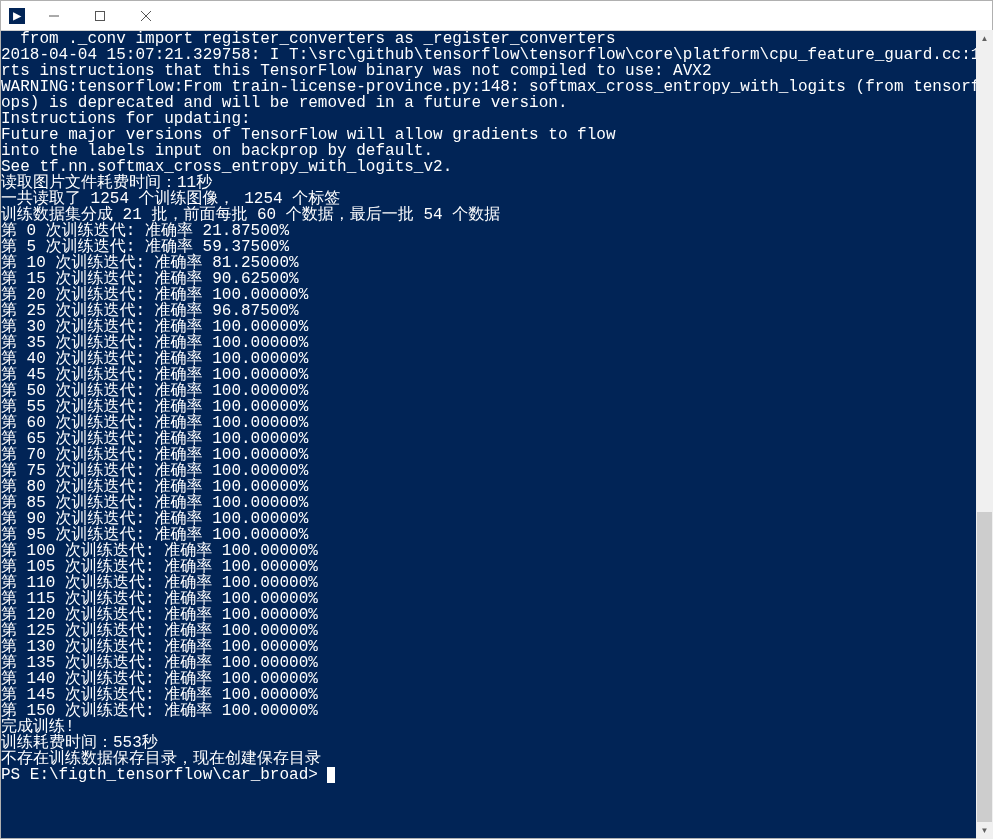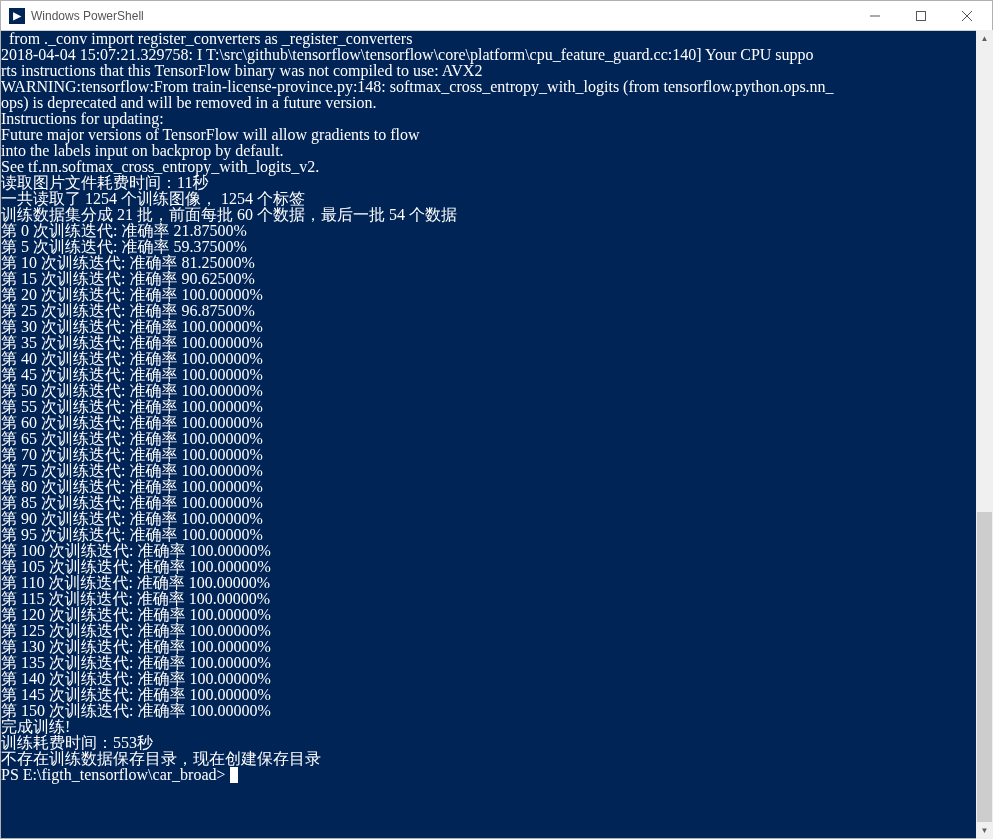--- a/index.html
+++ b/index.html
@@ -63,21 +63,21 @@
       cursor: pointer;
     }
     .title-btn svg {
       width: 10px;
       height: 10px;
     }
     .terminal {
       flex: 1;
       background: #012456;
       color: #ffffff;
-      font-family: Liberation Serif, serif;
+      font-family: Liberation Mono, monospace;
       font-size: 16px;
       line-height: 16px;
       padding: 0;
       white-space: pre;
       overflow: hidden;
       position: relative;
     }
     .terminal-line {
       white-space: pre;
     }
@@ -122,21 +122,20 @@
       top: 60%;
       height: 40%;
     }
   </style>
 </head>
 <body>
 
 <div class="window">
   <div class="title-bar">
     <div class="title-icon">▶</div>
-    <div class="title-text">Windows PowerShell</div>
     <div class="title-controls">
       <div class="title-btn">
         <svg viewBox="0 0 10 10">
             <line x1="0" y1="5" x2="10" y2="5" stroke="currentColor" stroke-width="1"></line>
           </svg>
       </div>
       <div class="title-btn">
         <svg viewBox="0 0 10 10">
             <rect x="0.5" y="0.5" width="9" height="9" fill="none" stroke="currentColor" stroke-width="1"></rect>
           </svg>

